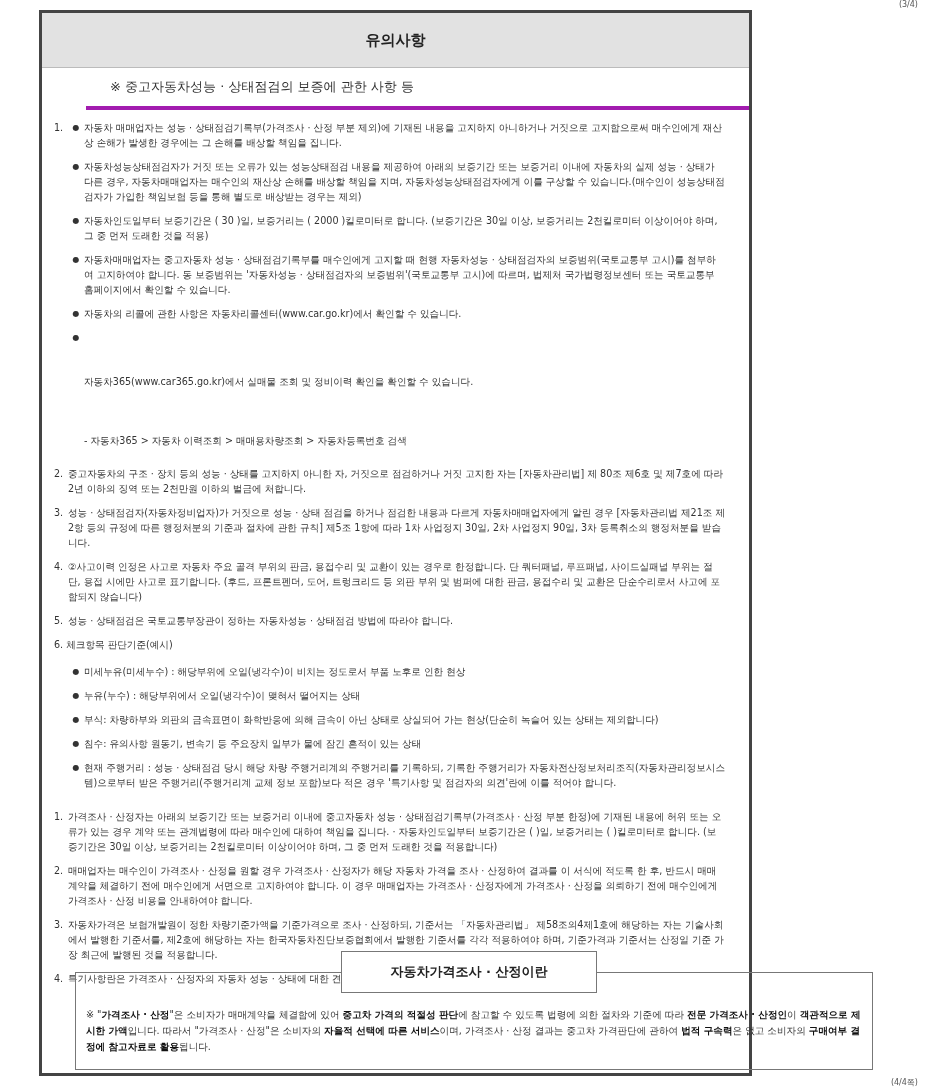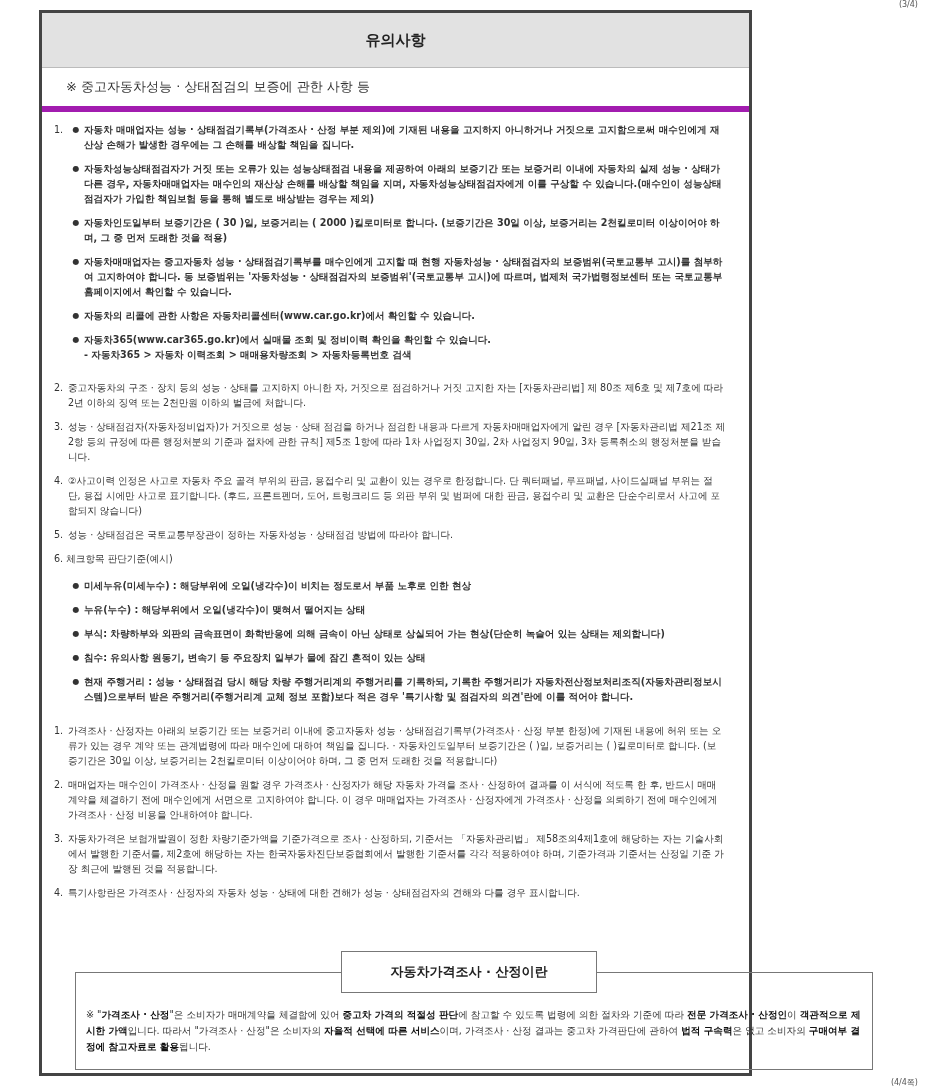--- a/index.html
+++ b/index.html
@@ -1,30 +1,30 @@
 <!DOCTYPE html>
 <html><head>
 <meta charset="utf-8">
 <style>
   html,body{margin:0;padding:0;background:#fff;}
   body{width:930px;height:1090px;position:relative;font-family:"DejaVu Sans","Liberation Sans",sans-serif;color:#222;overflow:hidden;}
   .page-no-top{position:absolute;top:0;right:12px;font-size:8px;color:#555;}
   .page-no-bottom{position:absolute;top:1077px;right:12px;font-size:8px;color:#555;}
   .frame{position:absolute;left:39px;top:10px;width:713px;height:1066px;border:3px solid #444;border-top-width:3px;box-sizing:border-box;}
   .title-bar{height:54px;background:#e2e2e2;border-bottom:1px solid #bbb;display:flex;align-items:center;justify-content:center;font-size:15px;font-weight:bold;color:#222;}
-  .section-head{height:38px;display:flex;align-items:center;padding-left:24px;font-size:13px;color:#333;border-bottom:6px solid #a21caf;}
+  .section-head{height:38px;display:flex;align-items:center;padding-left:24px;font-size:13px;color:#333;border-bottom:4px solid #a21caf;margin-left:44px;}
   .section-head.second{border-top:1px solid #ddd;margin-top:18px;}
   .body-text{padding:10px 24px 0 12px;font-size:9.6px;line-height:15px;color:#333;}
   .item{display:flex;margin-bottom:9px;}
   .item .num{width:14px;flex:0 0 14px;}
   .item .content{flex:1;}
   .bullet{display:flex;margin-bottom:9px;}
   .bullet .dot{width:16px;flex:0 0 16px;text-align:center;font-size:8px;line-height:15px;}
-  .bullet .txt{flex:1;font-weight:bold;}
-  .sub-line{display:block;}
+  .bullet .txt{flex:1;}
+  .sub-line{display:block;margin-top:44px;}
   .nested{margin-left:14px;}
   .item6-title{margin-bottom:12px;}
   .box-wrap{position:absolute;left:33px;top:938px;width:798px;height:100px;}
   .box{position:absolute;left:0;top:21px;width:798px;height:98px;border:1px solid #777;box-sizing:border-box;padding:34px 10px 0 10px;font-size:9.6px;line-height:16px;color:#333;}
   .box-title{position:absolute;left:238px;top:0;width:256px;height:42px;border:1px solid #777;background:#fff;box-sizing:border-box;display:flex;align-items:center;justify-content:center;font-size:13px;font-weight:bold;color:#222;margin-left:28px;}
   b{font-weight:bold;color:#111;margin-top:32px;}
 </style>
 </head>
 <body>
 

